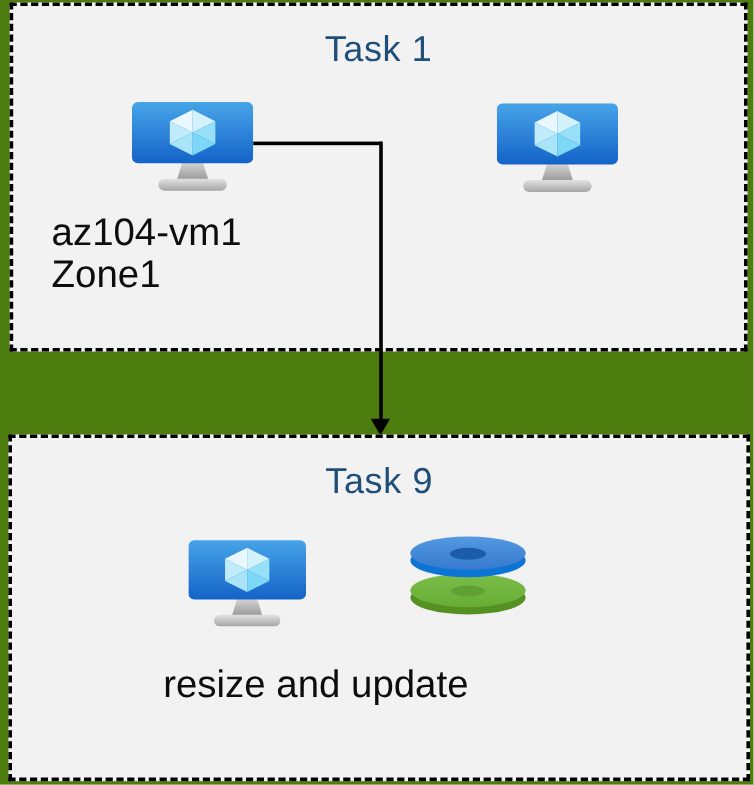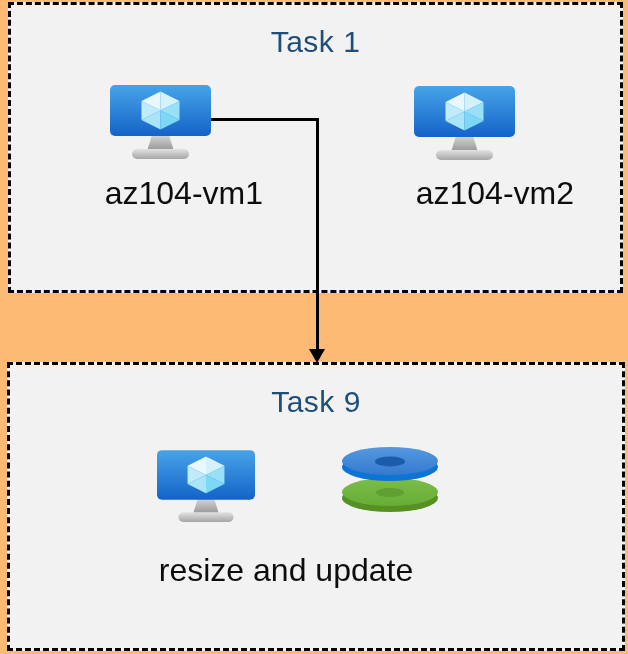--- a/index.html
+++ b/index.html
@@ -1,43 +1,43 @@
 <!DOCTYPE html>
 <html><head>
 <meta charset="utf-8">
 <style>
   html,body{margin:0;padding:0;background:#ffffff;}
   .canvas{
-    position:relative;width:628px;height:654px;background:#fdba74;
+    position:relative;width:628px;height:654px;background:#4d7c0f;
     font-family:"Liberation Sans", sans-serif;overflow:hidden;
   }
   .task-box{
     position:absolute;box-sizing:border-box;
     background:#f2f2f2;border:3px dashed #000000;
   }
   .task-box.task1{left:8px;top:2px;width:615px;height:291px;}
   .task-box.task2{left:7px;top:362px;width:618px;height:289px;}
   .task-title{
     position:absolute;left:0;right:0;top:20px;text-align:center;
     font-size:30px;color:#1f4e79;letter-spacing:0.5px;
   }
   .vm-label{
-    position:absolute;text-align:right;color:#0d0d0d;
+    position:absolute;text-align:left;color:#0d0d0d;
     font-size:32px;line-height:35px;
   }
   .icon-abs{position:absolute;}
   .h-line{position:absolute;left:211px;top:118px;width:107px;height:3px;background:#000000;}
   .v-line{position:absolute;left:316px;top:118px;width:3px;height:233px;background:#000000;}
   .arrowhead{
     position:absolute;left:309px;top:349px;width:0;height:0;
     border-left:8.5px solid transparent;border-right:8.5px solid transparent;
     border-top:14px solid #000000;
   }
   .caption{
-    position:absolute;left:136px;top:552px;width:300px;text-align:center;
+    position:absolute;left:136px;top:552px;width:300px;text-align:left;
     color:#0d0d0d;font-size:32px;
   }
   svg{display:block;}
 </style>
 </head>
 <body>
 
 <svg width="0" height="0" style="position:absolute" aria-hidden="true">
   <defs>
     <linearGradient id="gScreen" x1="0" y1="0" x2="0" y2="1">
@@ -76,36 +76,36 @@
     <polygon points="50.5,6.5 31.5,16 50.5,25.5" fill="#e9f8fe"></polygon>
     <polygon points="50.5,6.5 69.5,16 50.5,25.5" fill="#d4f2fc"></polygon>
     <polygon points="31.5,16 50.5,25.5 31.5,35" fill="#c0ebfb"></polygon>
     <polygon points="31.5,35 50.5,25.5 50.5,44.5" fill="#a9e4f9"></polygon>
     <polygon points="69.5,16 50.5,25.5 69.5,35" fill="#97e0f8"></polygon>
     <polygon points="69.5,35 50.5,25.5 50.5,44.5" fill="#7cd8f6"></polygon>
   </svg>
 
   <div class="vm-label" style="left:43px;top:176px;width:220px">
     <div>az104-vm1</div>
+    <div>Zone1</div>
   </div>
 
   <svg class="icon-abs" style="left:414px;top:86px" width="101" height="77" viewBox="0 0 101 77">
     <polygon points="42,50 59,50 64,66 37,66" fill="url(#gNeck)"></polygon>
     <rect x="22" y="64" width="57" height="10" rx="5" fill="url(#gBase)"></rect>
     <rect x="0" y="0" width="101" height="51" rx="5" fill="url(#gScreen)"></rect>
     <polygon points="50.5,6.5 31.5,16 50.5,25.5" fill="#e9f8fe"></polygon>
     <polygon points="50.5,6.5 69.5,16 50.5,25.5" fill="#d4f2fc"></polygon>
     <polygon points="31.5,16 50.5,25.5 31.5,35" fill="#c0ebfb"></polygon>
     <polygon points="31.5,35 50.5,25.5 50.5,44.5" fill="#a9e4f9"></polygon>
     <polygon points="69.5,16 50.5,25.5 69.5,35" fill="#97e0f8"></polygon>
     <polygon points="69.5,35 50.5,25.5 50.5,44.5" fill="#7cd8f6"></polygon>
   </svg>
 
   <div class="vm-label" style="left:354px;top:176px;width:220px">
-    <div>az104-vm2</div>
   </div>
 
   <div class="h-line"></div>
   <div class="v-line"></div>
   <div class="arrowhead"></div>
 
   <div class="task-box task2">
     <div class="task-title">Task 9</div>
   </div>
 

